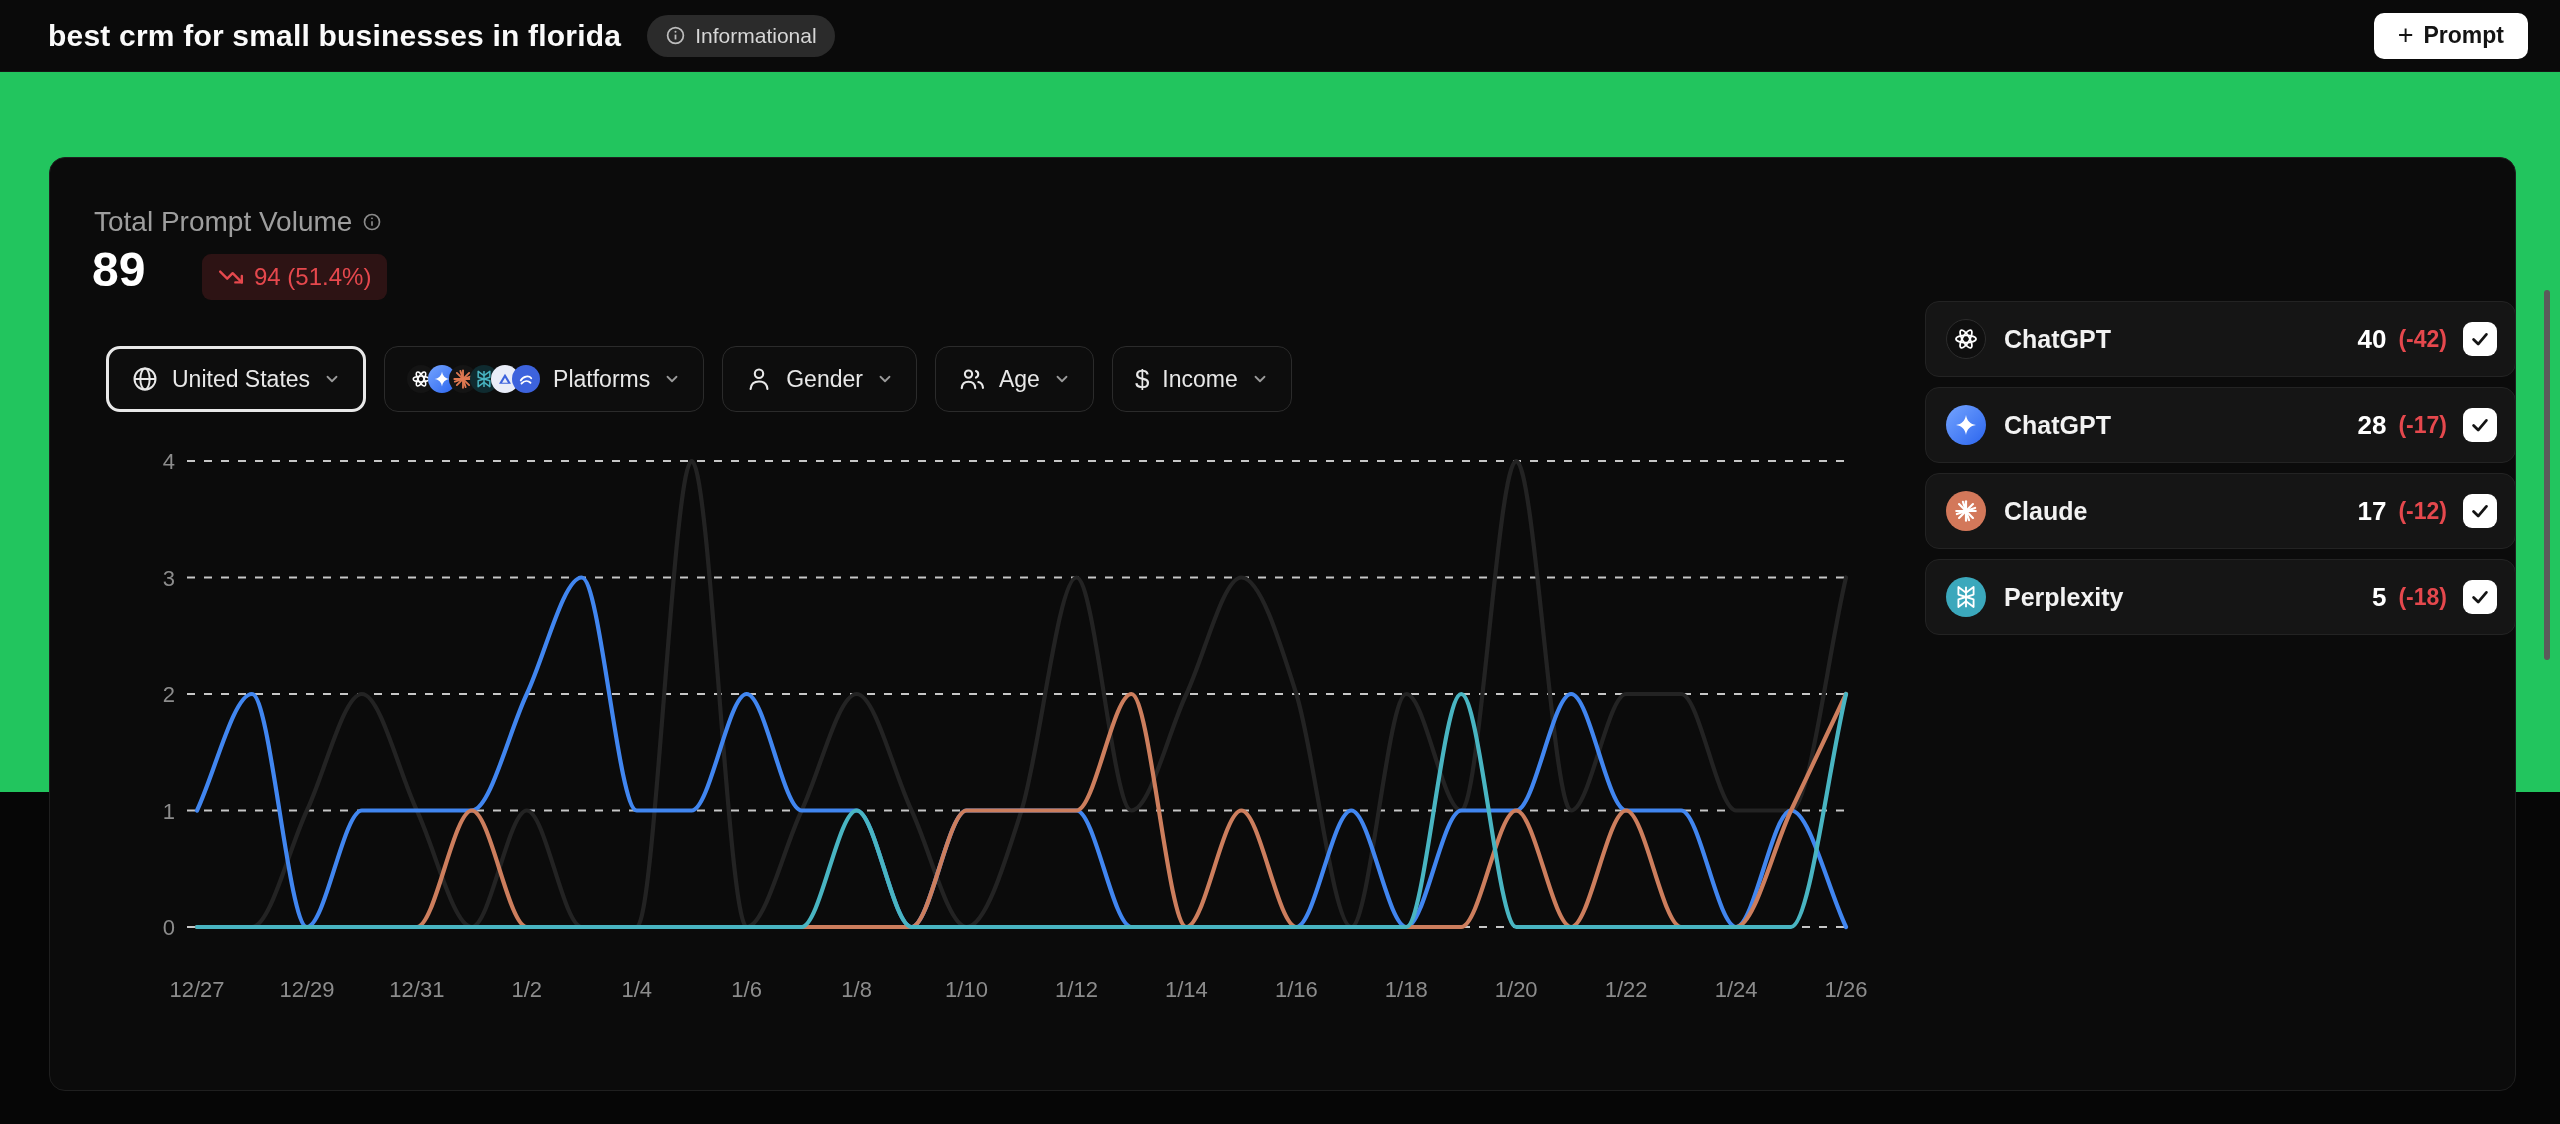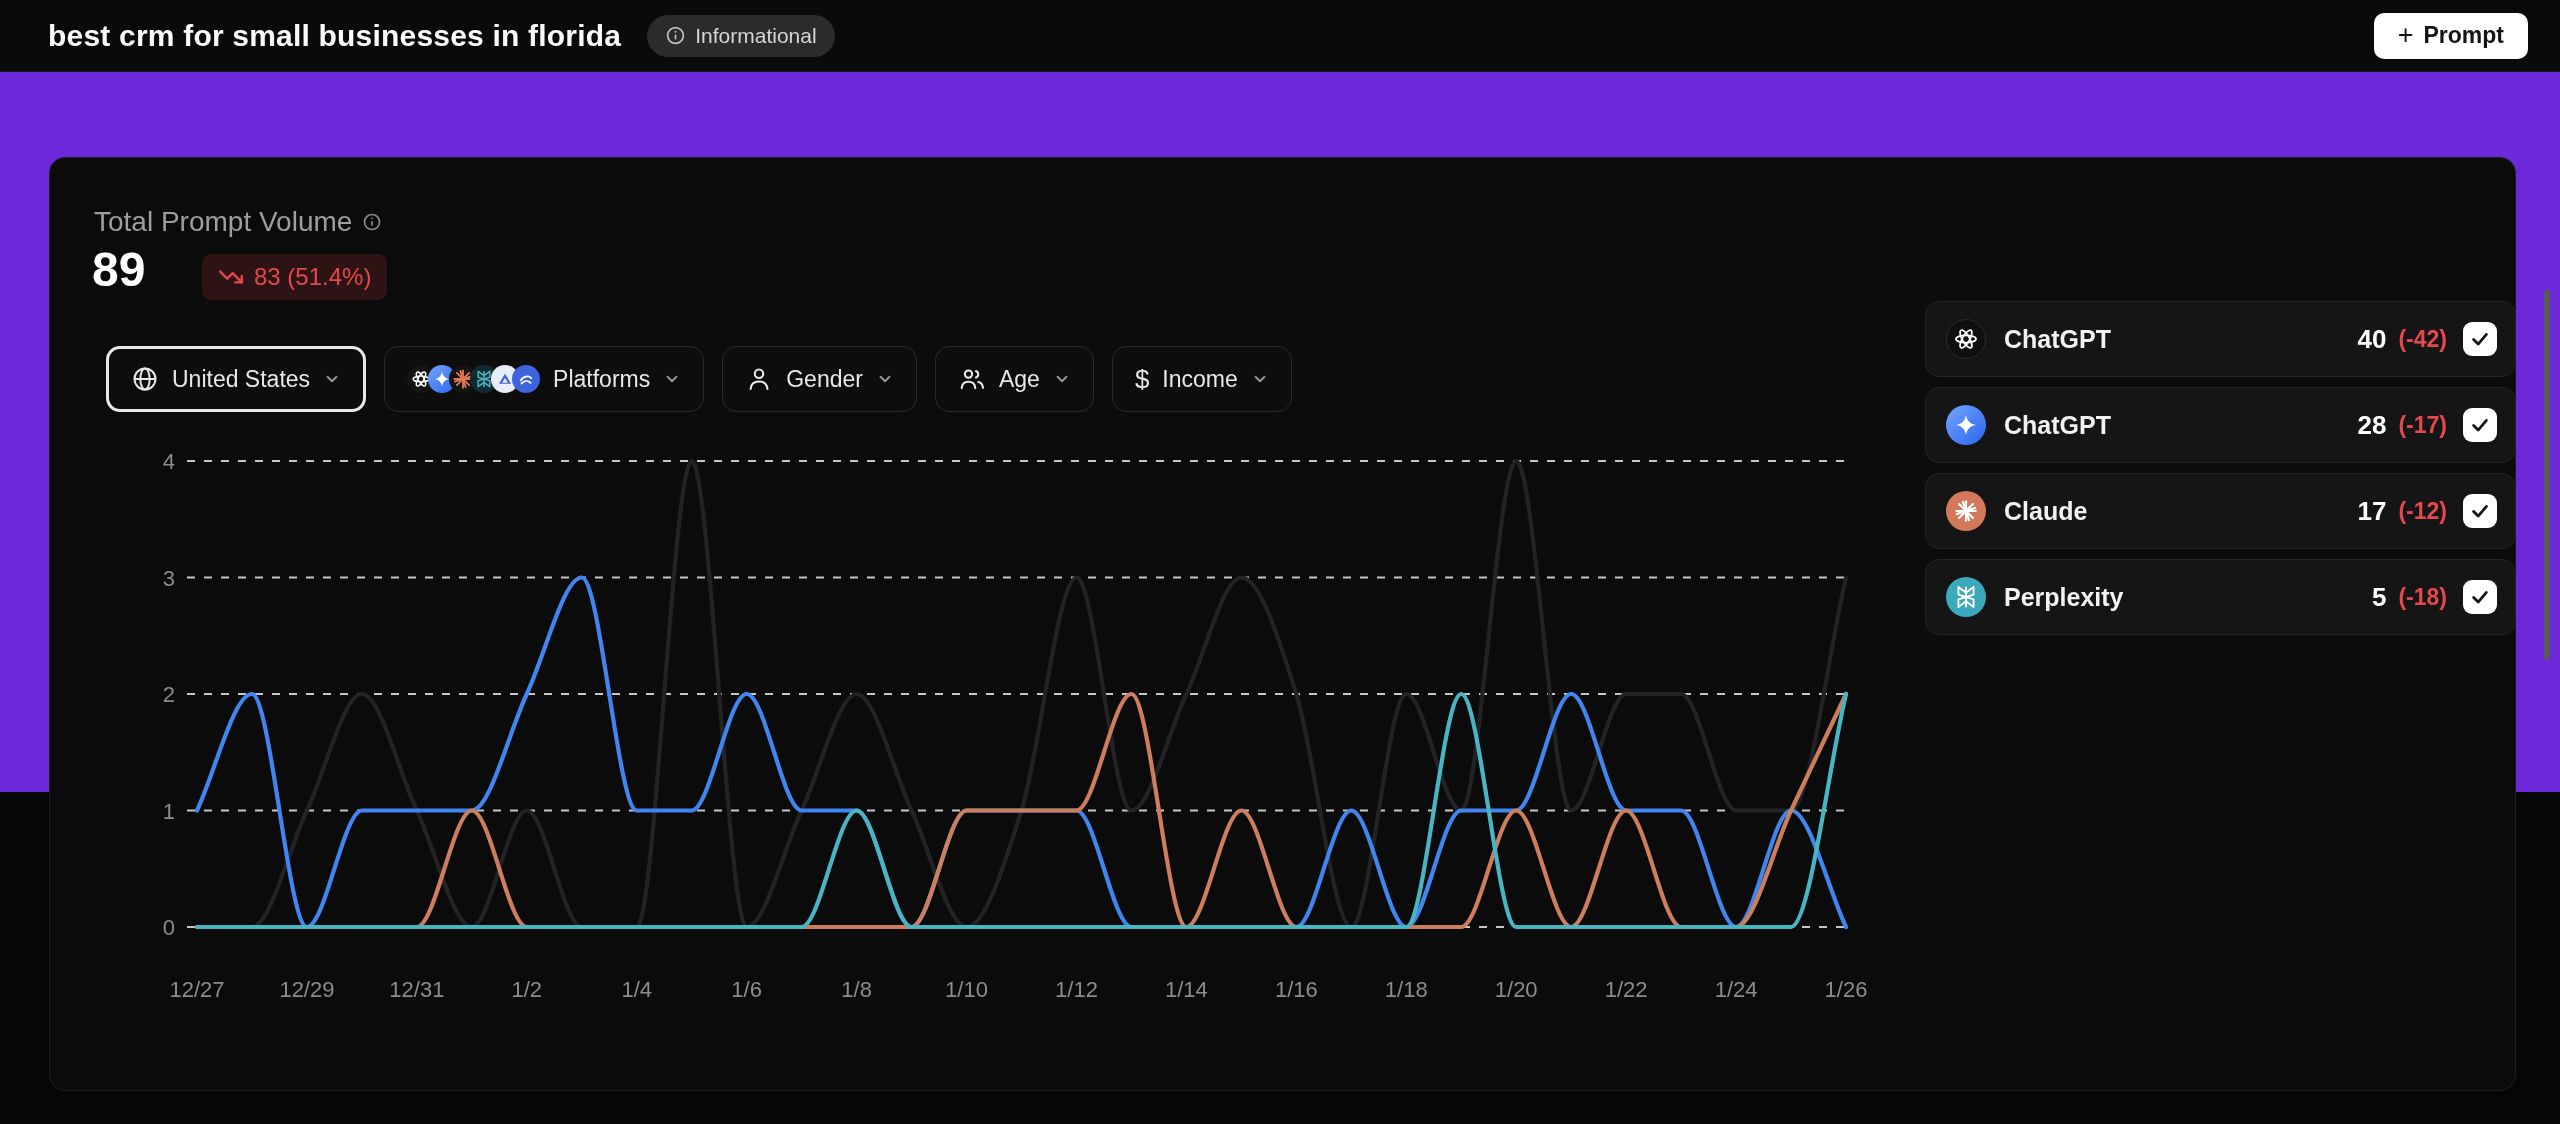--- a/index.html
+++ b/index.html
@@ -1,18 +1,18 @@
 <!DOCTYPE html>
 <html><head>
 <meta charset="utf-8">
 <style>
   * { margin:0; padding:0; box-sizing:border-box; }
   html,body { width:2560px; height:1124px; background:#060606; overflow:hidden;
               font-family:"Liberation Sans", sans-serif; }
-  .page { position:absolute; inset:0; width:2560px; height:792px; background:#6d28d9; }
+  .page { position:absolute; inset:0; width:2560px; height:792px; background:#22c55e; }
 
   
   .header { position:absolute; top:0; left:0; width:2560px; height:72px;
             background:#0a0a0a; border-bottom:1px solid #151515;
             display:flex; align-items:center; padding:0 32px 0 48px; }
   .page-title { font-size:30px; font-weight:700; color:#fafafa; letter-spacing:.2px; }
   .intent-badge { margin-left:26px; display:inline-flex; align-items:center; gap:9px;
             background:#2b2b2b; border-radius:999px; padding:9px 18px;
             font-size:21px; color:#d6d6d6; }
   .track-btn { margin-left:auto; display:inline-flex; align-items:center; gap:10px;
@@ -100,21 +100,21 @@
           <line x1="12" y1="11" x2="12" y2="16.5"></line>
           <circle cx="12" cy="7.6" r="1.15" fill="#8a8a8a" stroke="none"></circle>
       </svg>
     </div>
     <div class="metric-value">89</div>
     <div class="metric-change">
       <svg width="26" height="26" viewBox="0 0 24 24" fill="none" stroke="#e5484d" stroke-width="2.2" stroke-linecap="round" stroke-linejoin="round">
         <polyline points="22 17 13.5 8.5 8.5 13.5 2 7"></polyline>
         <polyline points="16 17 22 17 22 11"></polyline>
       </svg>
-      <span>83 (51.4%)</span>
+      <span>94 (51.4%)</span>
     </div>
 
 
     <div class="filters">
 
       <button class="filter-btn active">
         <svg class="picon" viewBox="0 0 24 24" fill="none" stroke="#e8e8e8" stroke-width="1.7">
           <circle cx="12" cy="12" r="9"></circle>
             <ellipse cx="12" cy="12" rx="4" ry="9"></ellipse>
             <line x1="3" y1="12" x2="21" y2="12"></line>

